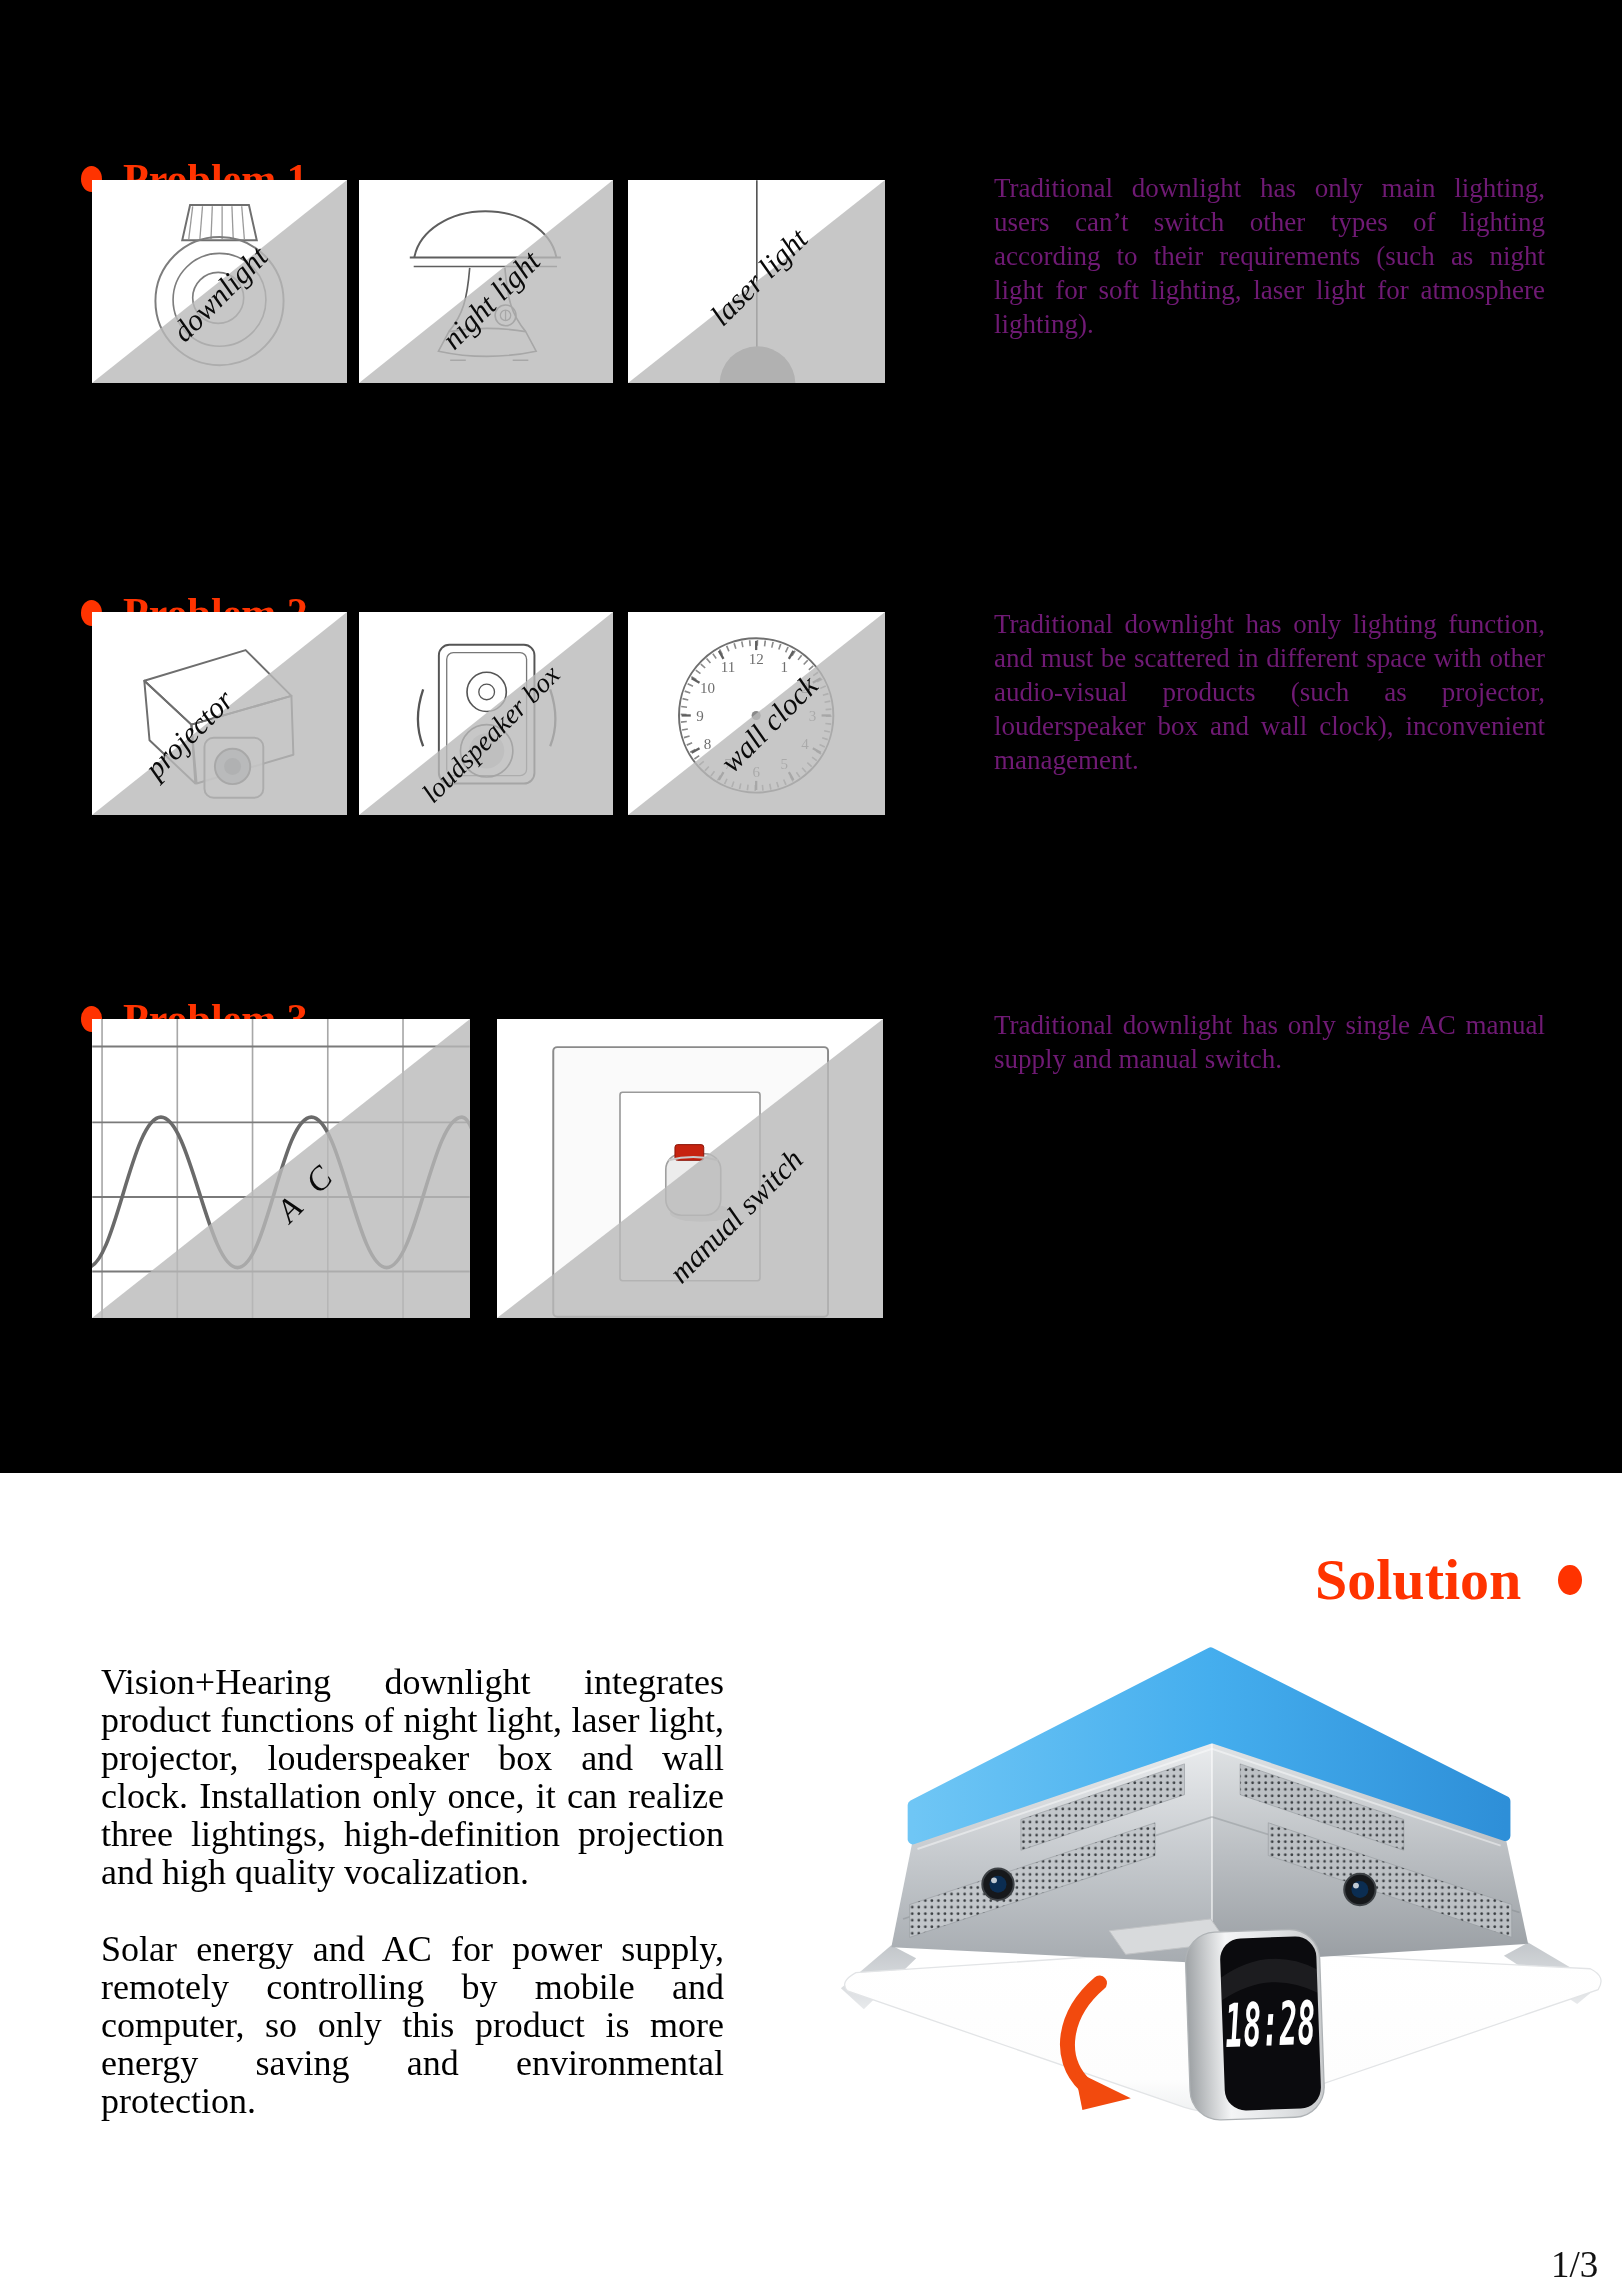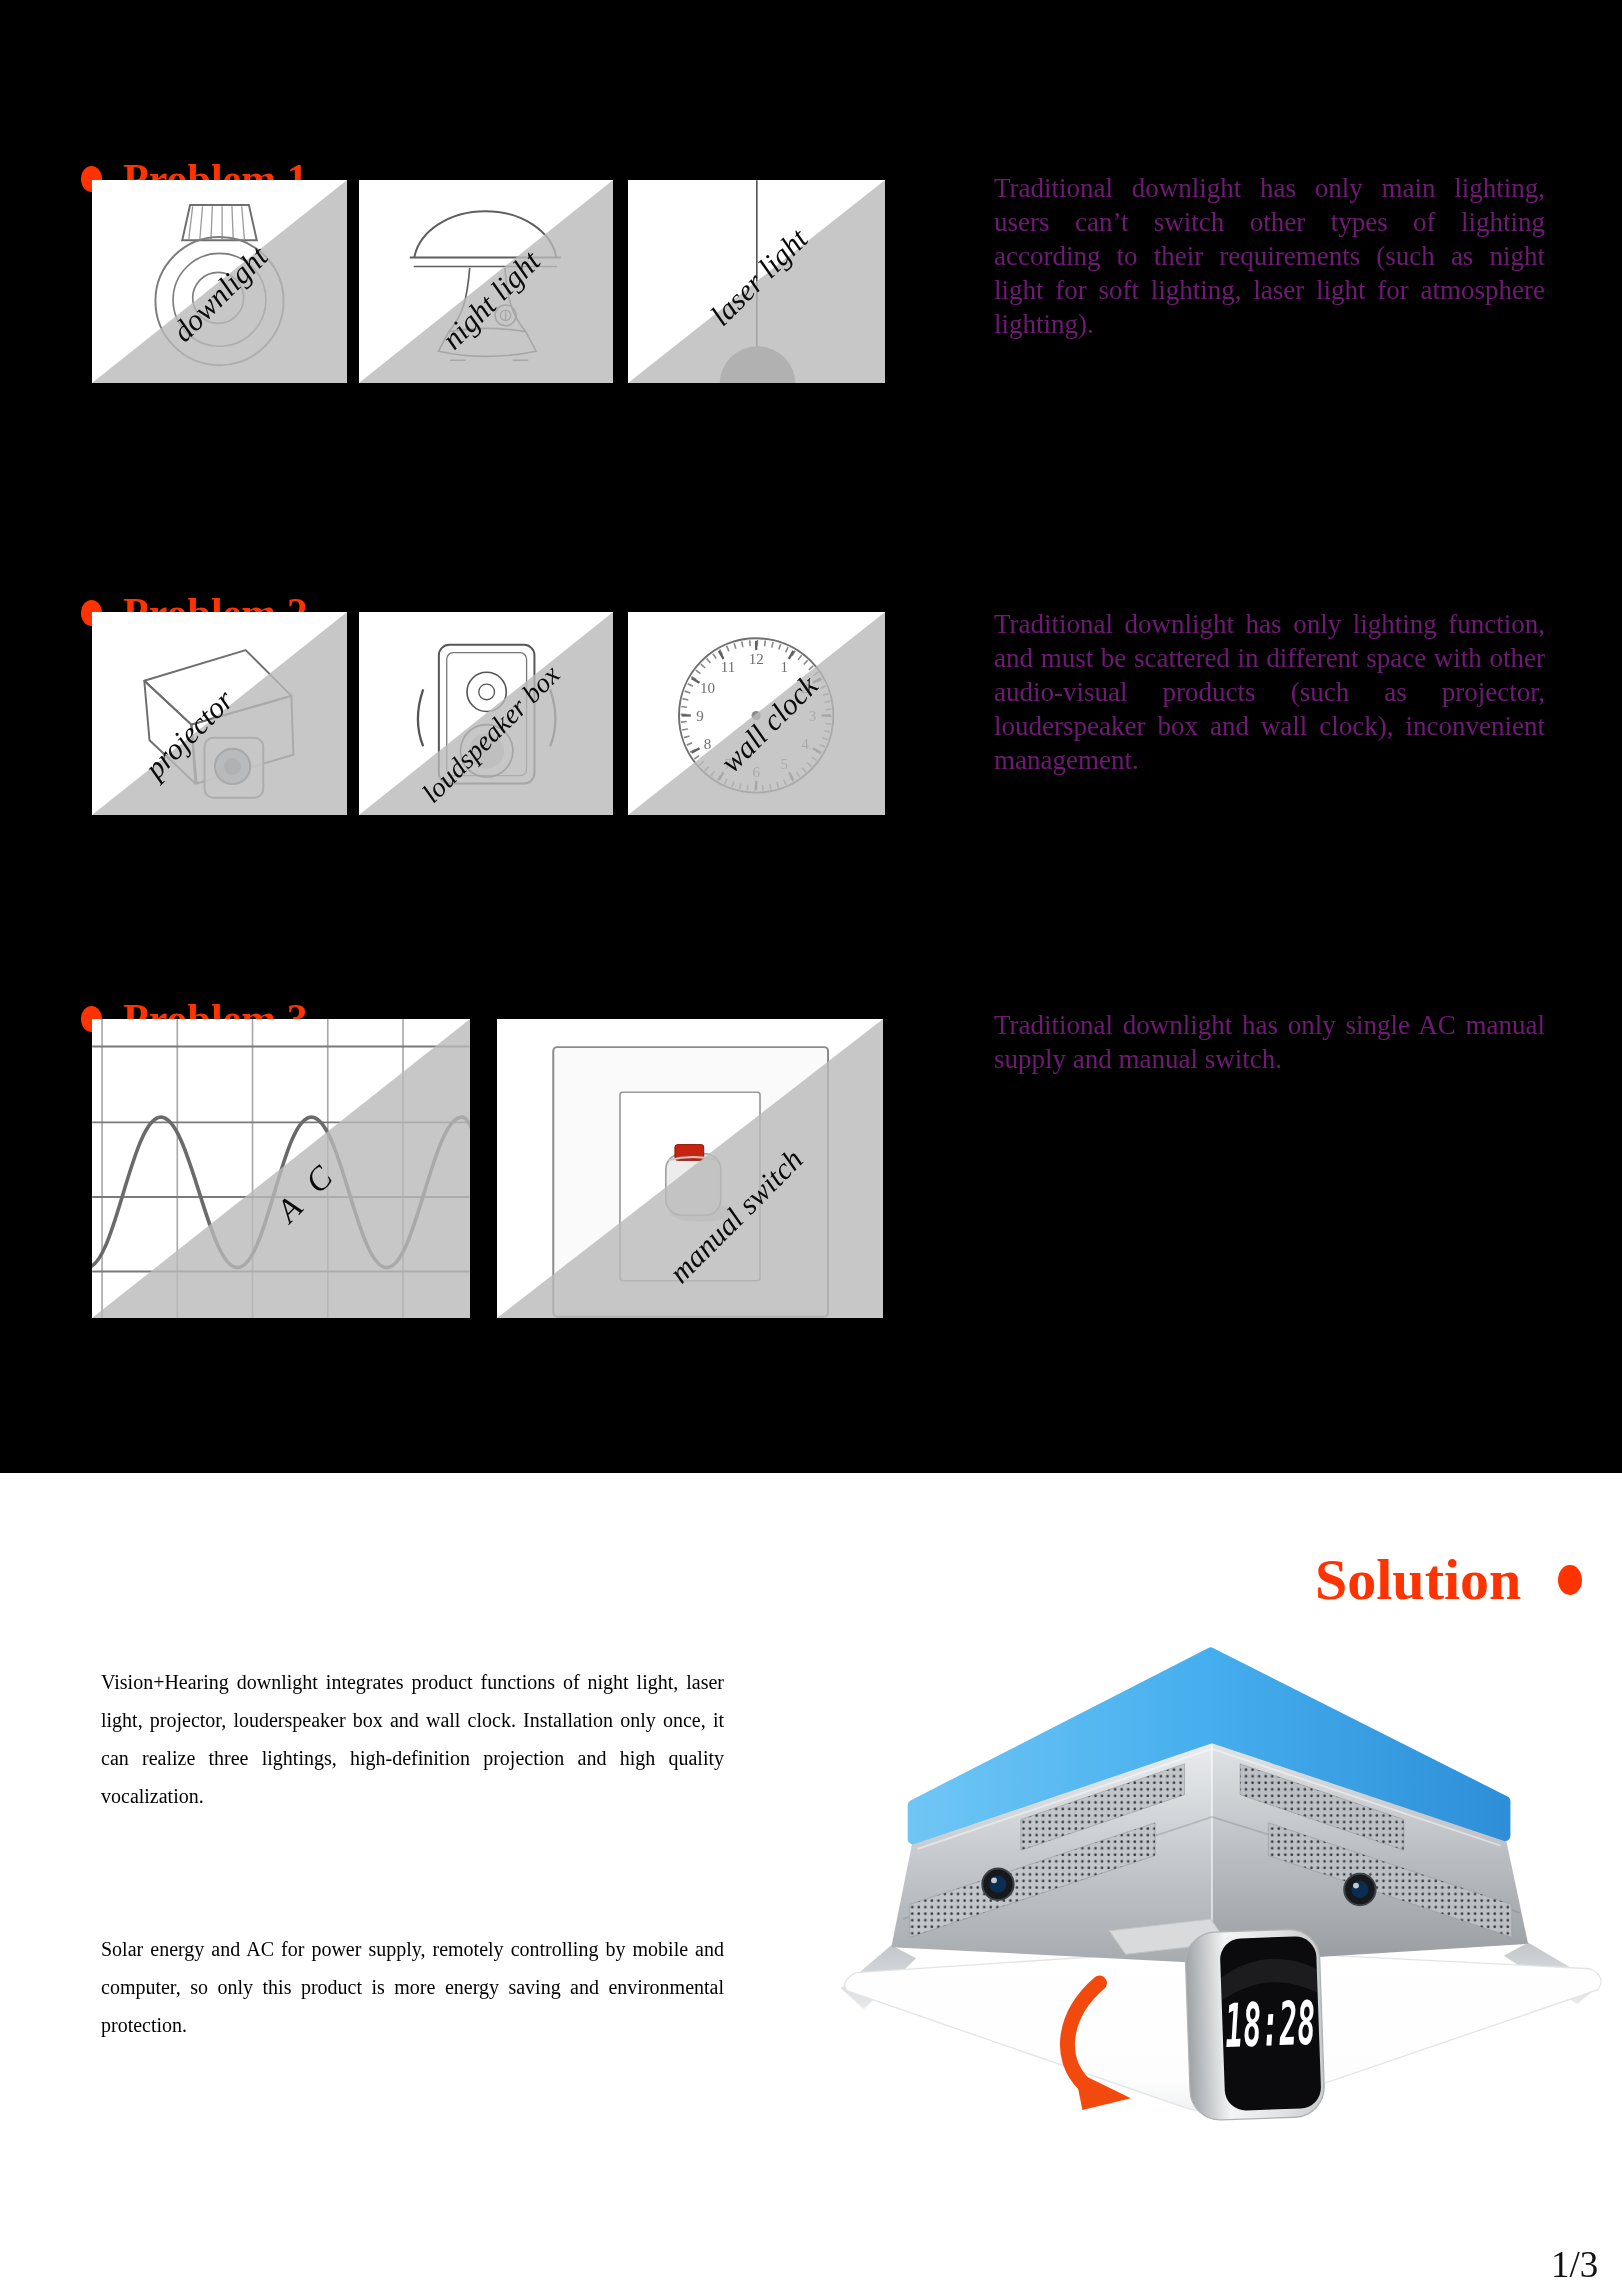--- a/index.html
+++ b/index.html
@@ -36,21 +36,21 @@
   
   .desc{position:absolute;left:994px;width:551px;color:#701a75;
         font-size:27px;line-height:34px;text-align:justify;}
   #desc-1{top:171px;}
   #desc-2{top:607px;}
   #desc-3{top:1008px;}
   
   .solution-heading{position:absolute;left:1315px;top:1546px;display:flex;align-items:center;gap:37px;}
   .solution-heading .htext{font-size:58px;font-weight:bold;color:#FF3300;white-space:nowrap;}
   .solution-heading .bullet{width:23.6px;height:30px;border-radius:50%;background:#FF3300;flex:0 0 auto;}
-  .para{position:absolute;left:101px;width:623px;font-size:20px;line-height:38px;
+  .para{position:absolute;left:101px;width:623px;font-size:36px;line-height:38px;
         text-align:justify;color:#000;}
   #para-1{top:1663px;}
   #para-2{top:1930px;}
   #product-figure{position:absolute;left:818px;top:1623px;width:805px;height:537px;}
   .pageno{position:absolute;left:1551px;top:2243px;font-size:37px;color:#111;}
 </style>
 </head>
 <body>
 
 <div class="black-section"></div>

